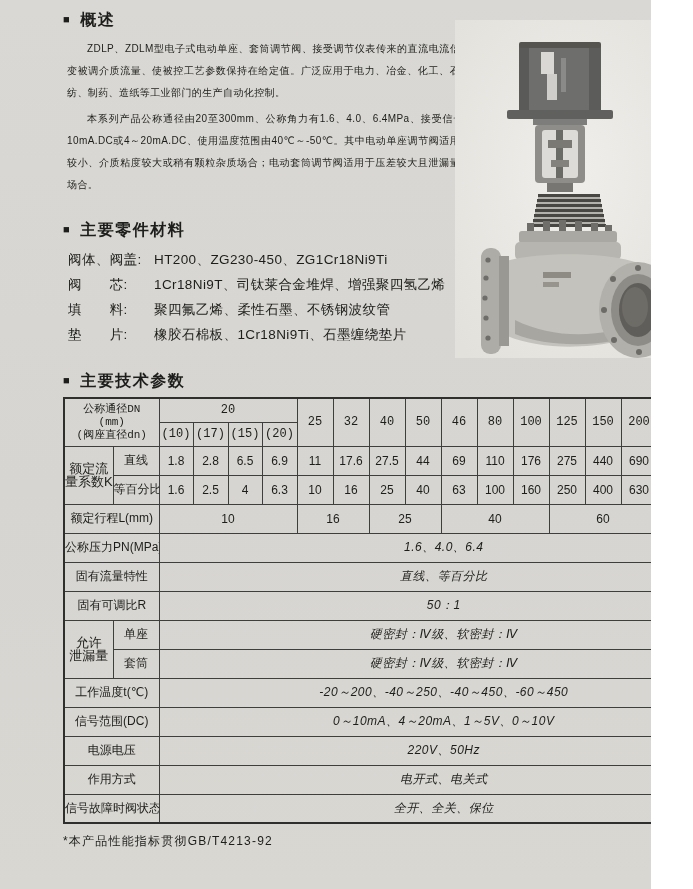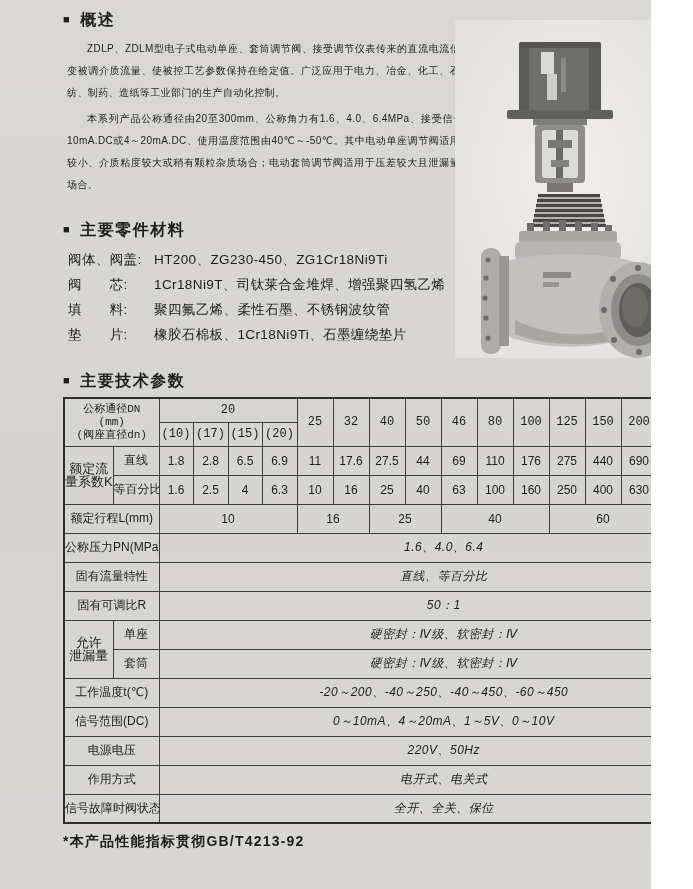--- a/index.html
+++ b/index.html
@@ -42,21 +42,21 @@
     text-align:center;vertical-align:middle;
     font-size:12px;padding:0;overflow:hidden;white-space:nowrap;
   }
   tr.hrow{height:24px;font-family:Liberation Mono, monospace;}
   tr.dr{height:29px;}
   td.rowhead{font-size:11.5px;}
   td.col1 span{display:block;line-height:13px;font-size:11px;}
   td.stack span{display:block;line-height:13px;font-size:13px;}
   td.dnh{font-size:13px;}
   td.valwide{font-size:12.5px;letter-spacing:0.5px;font-style:italic;}
-  .footnote{margin:9px 0 0 25px;font-size:14px;letter-spacing:1.2px;font-weight:bold;}
+  .footnote{margin:9px 0 0 25px;font-size:12px;letter-spacing:1.2px;}
 </style>
 </head>
 <body>
 
 <div class="page">
 
   <h2 class="sec-head sp-ov">
     <span class="bullet">■</span><span>概述</span>
   </h2>
   <div class="overview-text">

